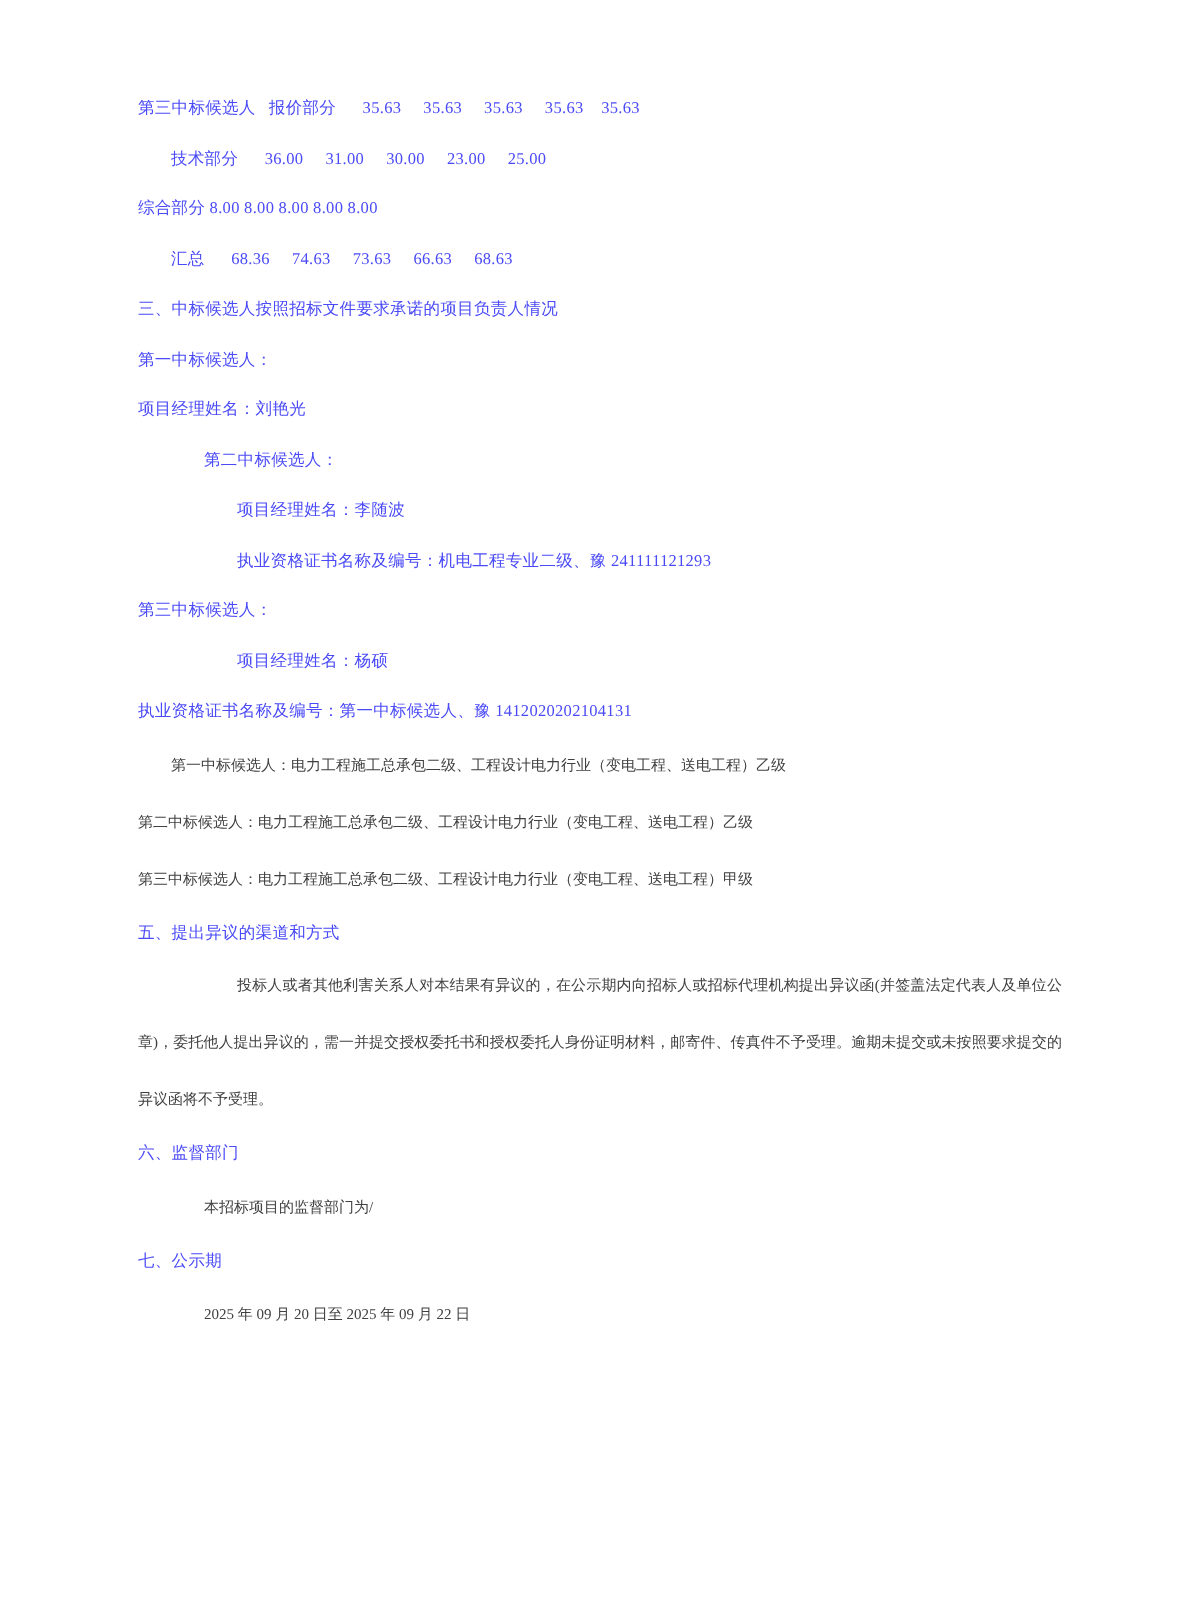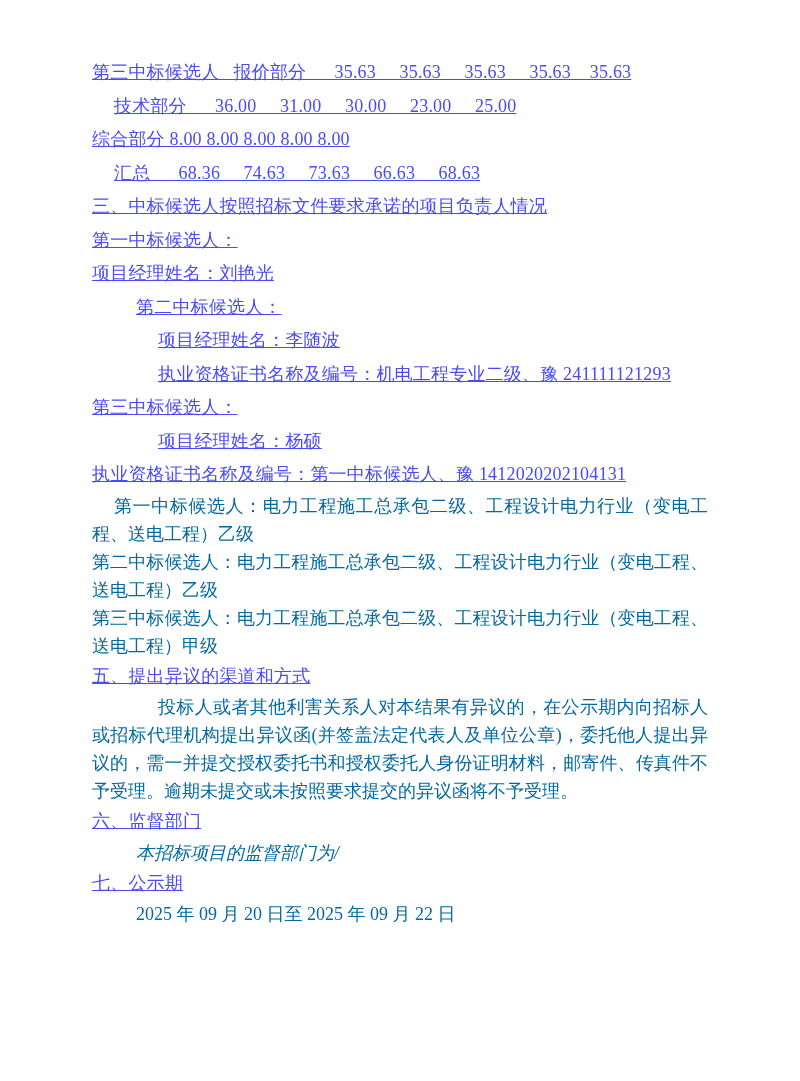--- a/index.html
+++ b/index.html
@@ -16,33 +16,32 @@
   .page {
     position: relative;
     width: 800px;
     height: 1081px;
     box-sizing: border-box;
     padding: 56px 92px 0 92px;
     background: #ffffff;
   }
   .line {
     color: #4a4af7;
-    font-size: 18px;
+    font-size: 11px;
     line-height: 33.5px;
     white-space: pre;
     letter-spacing: 0.2px;
-    text-decoration: underline;
   }
   .indent-1 { padding-left: 22px; }
   .indent-2 { padding-left: 44px; }
   .indent-3 { padding-left: 66px; }
   .para {
-    font-size: 18px;
-    line-height: 28px;
-    color: #0369a1;
+    font-size: 10px;
+    line-height: 38px;
+    color: #404040;
     text-align: justify;
     text-justify: inter-ideograph;
   }
 </style>
 </head>
 <body>
 
 <div class="page">
 
   <div class="line">第三中标候选人   报价部分      35.63     35.63     35.63     35.63    35.63</div>
@@ -60,18 +59,18 @@
   <div class="line">执业资格证书名称及编号：第一中标候选人、豫 1412020202104131</div>
 
   <div class="para" style="text-indent:22px;">第一中标候选人：电力工程施工总承包二级、工程设计电力行业（变电工程、送电工程）乙级</div>
   <div class="para">第二中标候选人：电力工程施工总承包二级、工程设计电力行业（变电工程、送电工程）乙级</div>
   <div class="para">第三中标候选人：电力工程施工总承包二级、工程设计电力行业（变电工程、送电工程）甲级</div>
 
   <div class="line">五、提出异议的渠道和方式</div>
   <div class="para" style="text-indent:66px;">投标人或者其他利害关系人对本结果有异议的，在公示期内向招标人或招标代理机构提出异议函(并签盖法定代表人及单位公章)，委托他人提出异议的，需一并提交授权委托书和授权委托人身份证明材料，邮寄件、传真件不予受理。逾期未提交或未按照要求提交的异议函将不予受理。</div>
 
   <div class="line">六、监督部门</div>
-  <div class="para" style="text-indent:44px;font-style:italic;">本招标项目的监督部门为/</div>
+  <div class="para" style="text-indent:44px;">本招标项目的监督部门为/</div>
 
   <div class="line">七、公示期</div>
   <div class="para" style="text-indent:44px;">2025 年 09 月 20 日至 2025 年 09 月 22 日</div>
 
 </div>
 
 </body></html>

